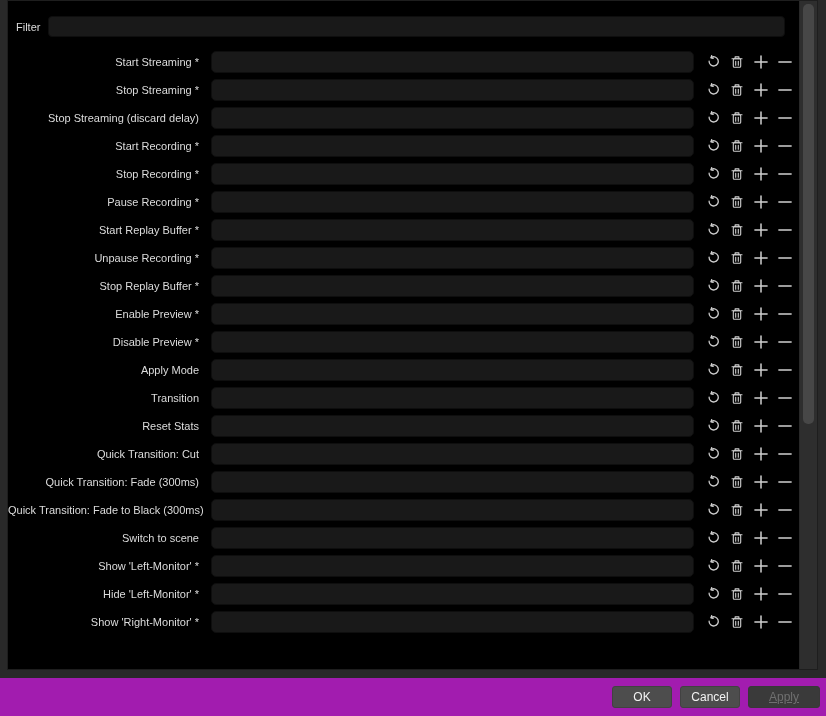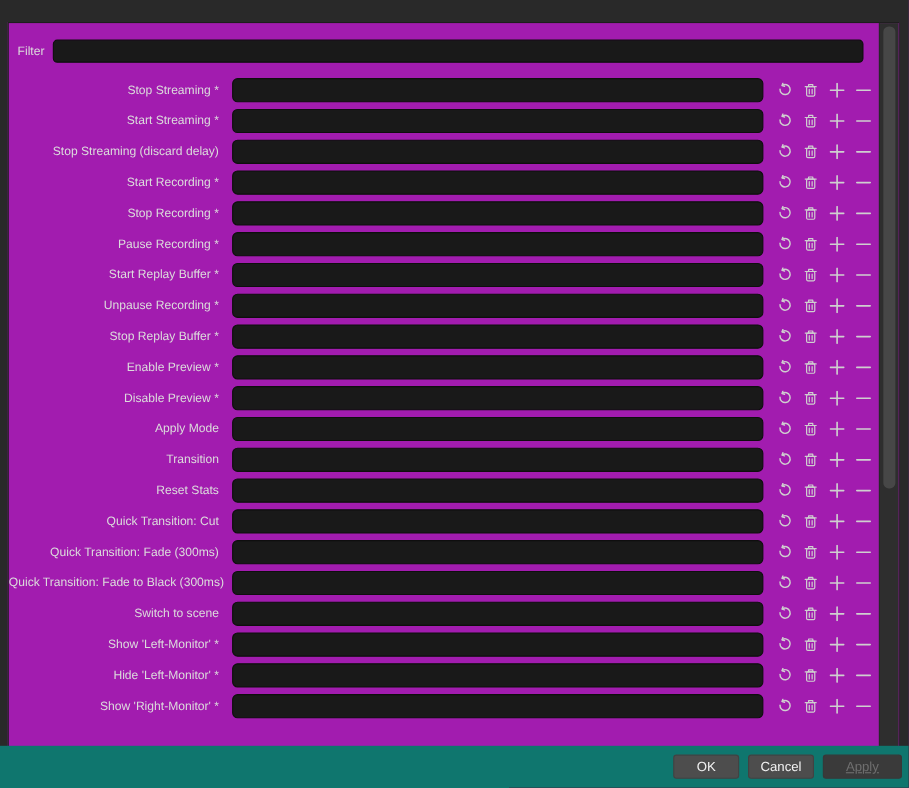--- a/index.html
+++ b/index.html
@@ -9,23 +9,23 @@
     background: #292929;
     overflow: hidden;
   }
   .dialog {
     position: relative;
     width: 826px; height: 716px;
     background: #292929;
   }
   .scrollarea {
     position: absolute;
-    left: 7px; top: 20px;
+    left: 7px; top: 0;
     width: 811px; height: 670px;
-    background: #a21caf;
+    background: #000000;
     border: 1px solid #1e1e1e;
     overflow: hidden;
   }
   .content {
     position: absolute;
     left: 0; top: 0;
     width: 791px; height: 668px;
     overflow: hidden;
   }
   
@@ -103,21 +103,21 @@
     border-radius: 5px;
   }
   
   .footer {
     position: absolute;
     left: 0; bottom: 0;
     width: 826px; height: 38px;
     display: flex; align-items: center; justify-content: flex-end;
     gap: 8px;
     padding-right: 6px;
-    background: #0f766e;
+    background: #a21caf;
   }
   .btn {
     height: 22px;
     min-width: 60px;
     background: #4d4d4d;
     border: 1px solid #424242;
     border-radius: 3px;
     color: #f2f2f2;
     font-family: "Liberation Sans", sans-serif;
     font-size: 12px;
@@ -141,50 +141,50 @@
   <div class="scrollarea">
     <div class="content">
 
       <div class="filter-row">
         <label class="filter-label">Filter</label>
         <input class="hk-input filter-input" type="text" value="" style="">
       </div>
 
       <div id="rows-host">
   <div class="hk-row">
+    <span class="hk-label">Start Streaming *</span>
+    <input class="hk-input" type="text" style="">
+    <button class="icon-btn" title="">
+      <svg viewBox="0 0 14 14" fill="none" stroke="currentColor" stroke-width="1.3" stroke-linecap="round" stroke-linejoin="round">
+        <path d="M5.2 2.5 A 4.6 4.6 0 1 1 3.1 6.1"></path>
+        <path d="M5.7 0.6 L5.0 2.8 L7.2 3.4"></path>
+      </svg>
+    </button>
+    <button class="icon-btn" title="">
+      <svg viewBox="0 0 14 14" fill="none" stroke="currentColor" stroke-width="1.1" stroke-linecap="round" stroke-linejoin="round">
+        <path d="M2 3.8 H12"></path>
+        <path d="M5.1 3.6 V1.9 H8.9 V3.6"></path>
+        <rect x="3.3" y="3.8" width="7.4" height="8.5" rx="1.1"></rect>
+        <path d="M5.7 6.2 V10.2 M8.3 6.2 V10.2"></path>
+      </svg>
+    </button>
+    <button class="icon-btn" title="">
+      <svg viewBox="0 0 14 14" fill="none" stroke="currentColor" stroke-width="1.5" stroke-linecap="round">
+        <path d="M7 0.9 V13.1 M0.9 7 H13.1"></path>
+      </svg>
+    </button>
+    <button class="icon-btn" title="">
+      <svg viewBox="0 0 14 14" fill="none" stroke="currentColor" stroke-width="1.5" stroke-linecap="round">
+        <path d="M0.9 7 H13.1"></path>
+      </svg>
+    </button>
+  </div>
+
+  <div class="hk-row">
     <span class="hk-label">Stop Streaming *</span>
-    <input class="hk-input" type="text" style="">
-    <button class="icon-btn" title="">
-      <svg viewBox="0 0 14 14" fill="none" stroke="currentColor" stroke-width="1.3" stroke-linecap="round" stroke-linejoin="round">
-        <path d="M5.2 2.5 A 4.6 4.6 0 1 1 3.1 6.1"></path>
-        <path d="M5.7 0.6 L5.0 2.8 L7.2 3.4"></path>
-      </svg>
-    </button>
-    <button class="icon-btn" title="">
-      <svg viewBox="0 0 14 14" fill="none" stroke="currentColor" stroke-width="1.1" stroke-linecap="round" stroke-linejoin="round">
-        <path d="M2 3.8 H12"></path>
-        <path d="M5.1 3.6 V1.9 H8.9 V3.6"></path>
-        <rect x="3.3" y="3.8" width="7.4" height="8.5" rx="1.1"></rect>
-        <path d="M5.7 6.2 V10.2 M8.3 6.2 V10.2"></path>
-      </svg>
-    </button>
-    <button class="icon-btn" title="">
-      <svg viewBox="0 0 14 14" fill="none" stroke="currentColor" stroke-width="1.5" stroke-linecap="round">
-        <path d="M7 0.9 V13.1 M0.9 7 H13.1"></path>
-      </svg>
-    </button>
-    <button class="icon-btn" title="">
-      <svg viewBox="0 0 14 14" fill="none" stroke="currentColor" stroke-width="1.5" stroke-linecap="round">
-        <path d="M0.9 7 H13.1"></path>
-      </svg>
-    </button>
-  </div>
-
-  <div class="hk-row">
-    <span class="hk-label">Start Streaming *</span>
     <input class="hk-input" type="text" style="">
     <button class="icon-btn" title="">
       <svg viewBox="0 0 14 14" fill="none" stroke="currentColor" stroke-width="1.3" stroke-linecap="round" stroke-linejoin="round">
         <path d="M5.2 2.5 A 4.6 4.6 0 1 1 3.1 6.1"></path>
         <path d="M5.7 0.6 L5.0 2.8 L7.2 3.4"></path>
       </svg>
     </button>
     <button class="icon-btn" title="">
       <svg viewBox="0 0 14 14" fill="none" stroke="currentColor" stroke-width="1.1" stroke-linecap="round" stroke-linejoin="round">
         <path d="M2 3.8 H12"></path>

